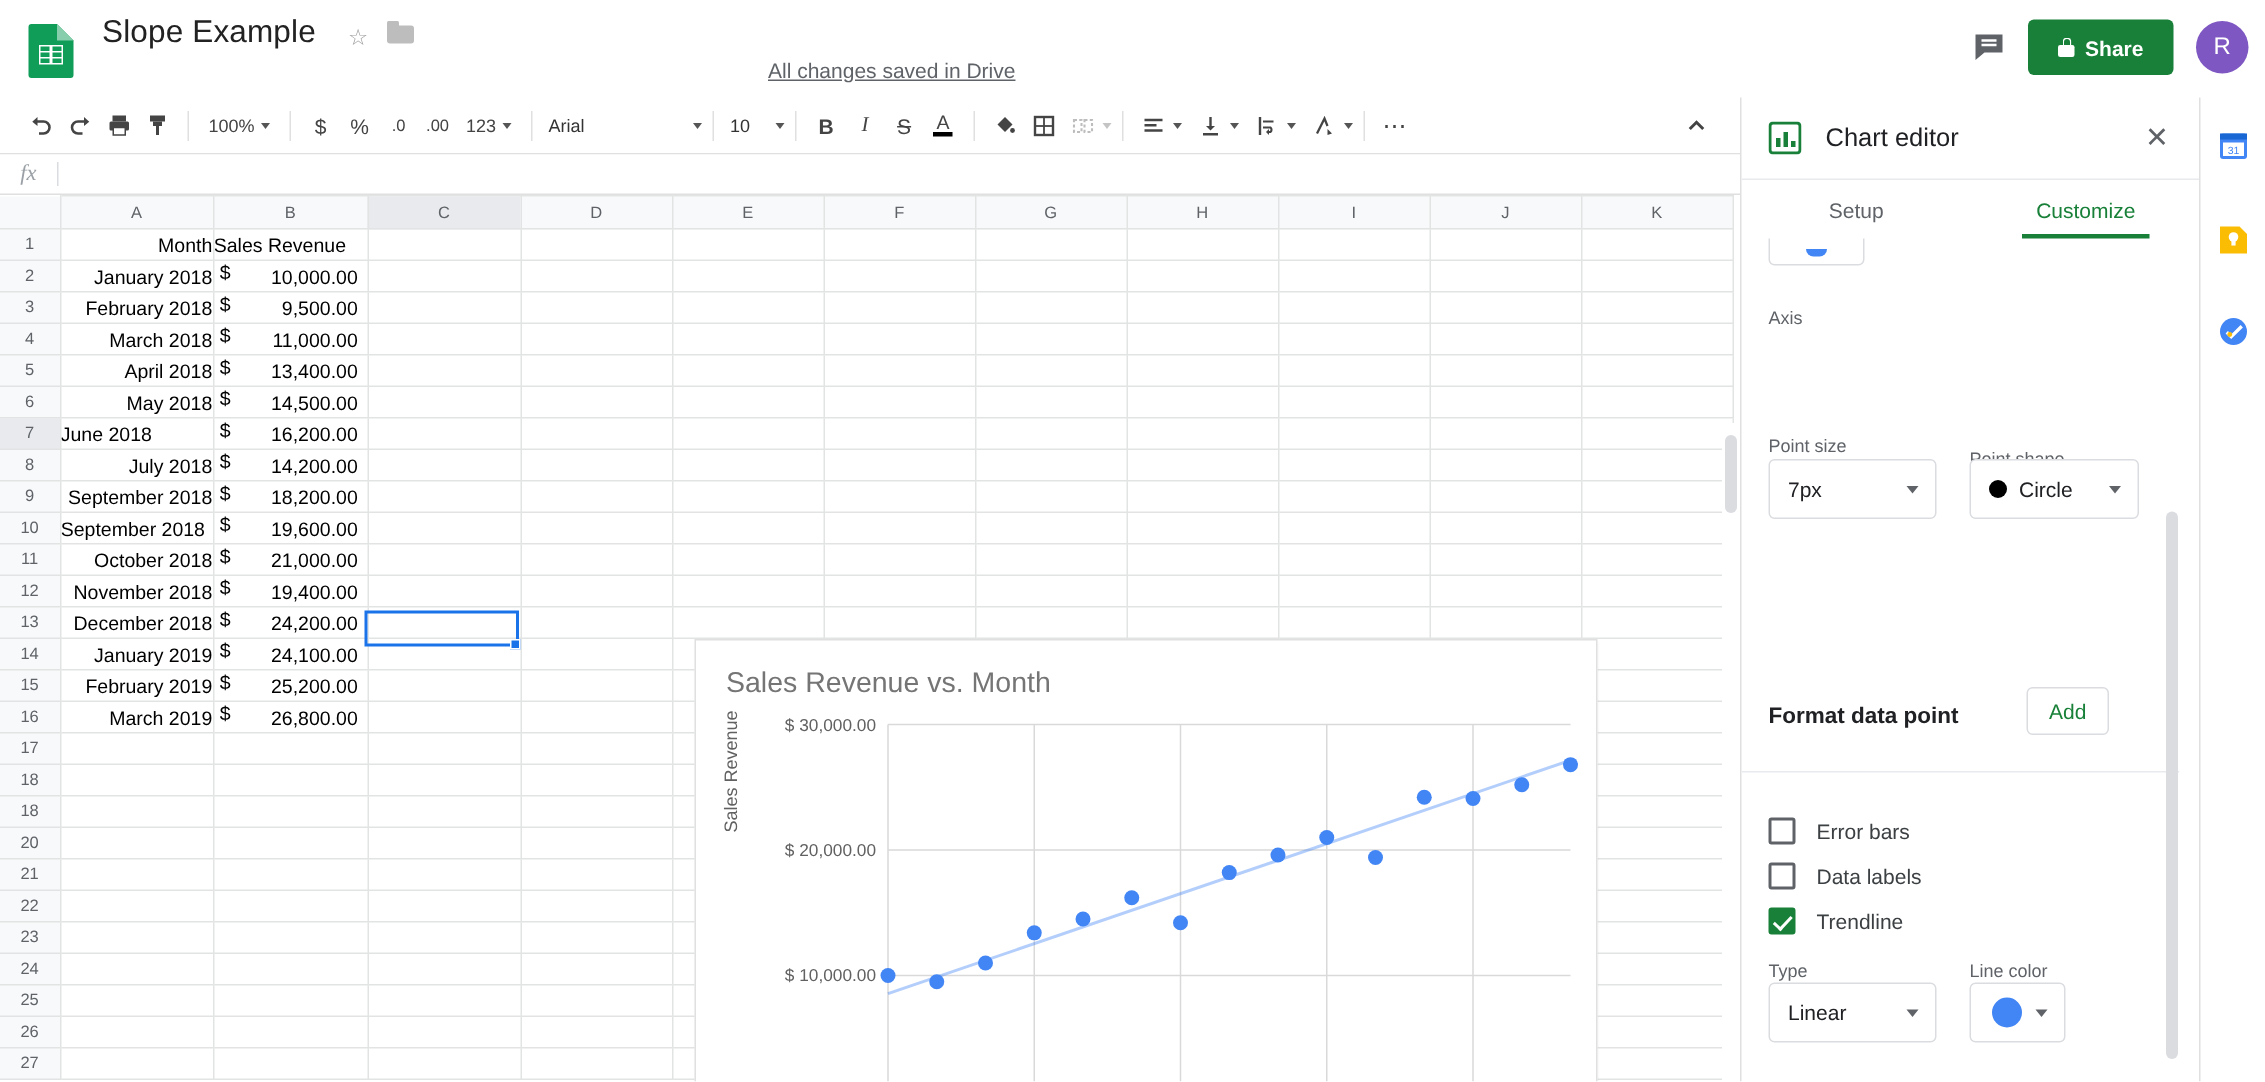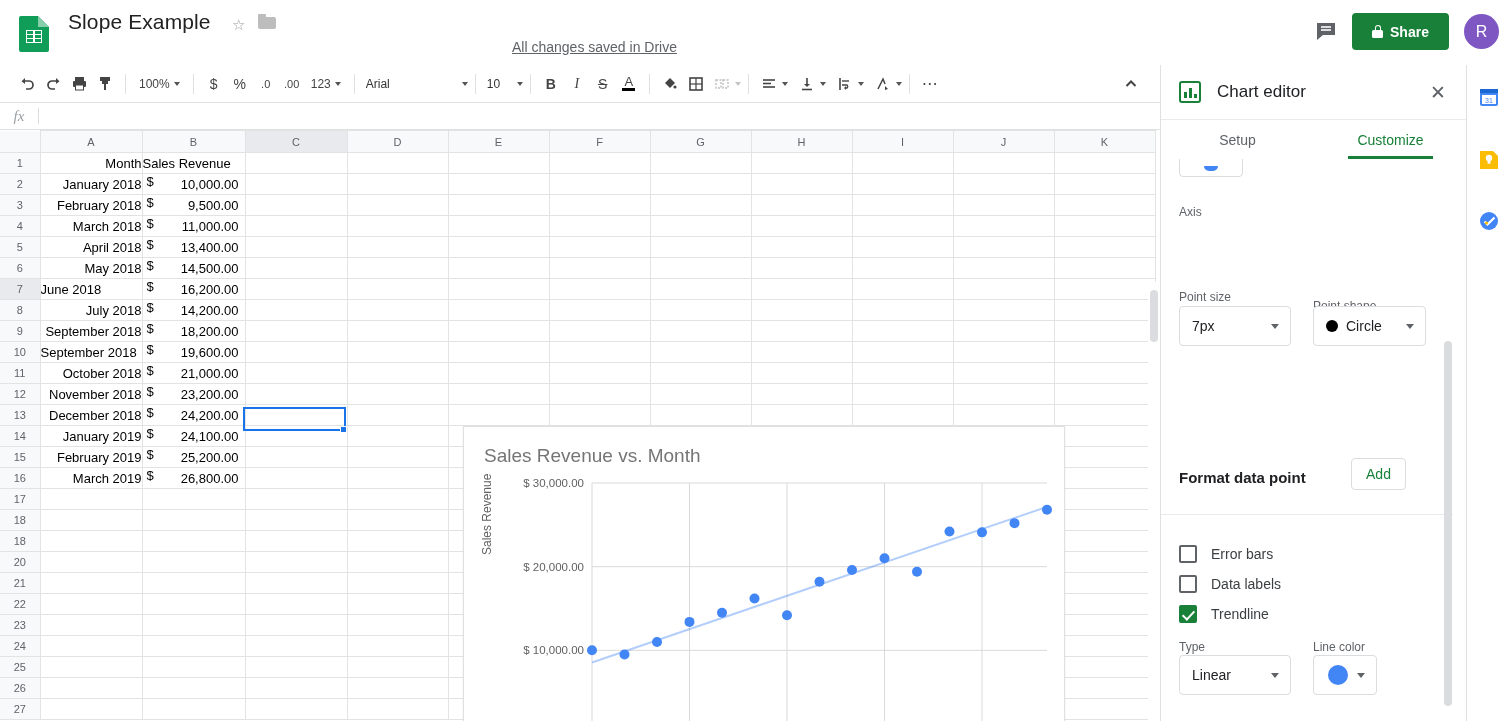--- a/index.html
+++ b/index.html
@@ -578,21 +578,21 @@
             <td class="cell"></td>
             <td class="cell"></td>
             <td class="cell"></td>
             <td class="cell"></td>
             <td class="cell"></td>
             <td class="cell"></td>
           </tr>
           <tr>
             <td class="rowhead">12</td>
             <td class="cell" style="text-align: right;">November 2018</td>
-            <td class="cell cur"><span class="dollar">$</span><span>23,200.00</span></td>
+            <td class="cell cur"><span class="dollar">$</span><span>19,400.00</span></td>
             <td class="cell"></td>
             <td class="cell"></td>
             <td class="cell"></td>
             <td class="cell"></td>
             <td class="cell"></td>
             <td class="cell"></td>
             <td class="cell"></td>
             <td class="cell"></td>
             <td class="cell"></td>
           </tr>

